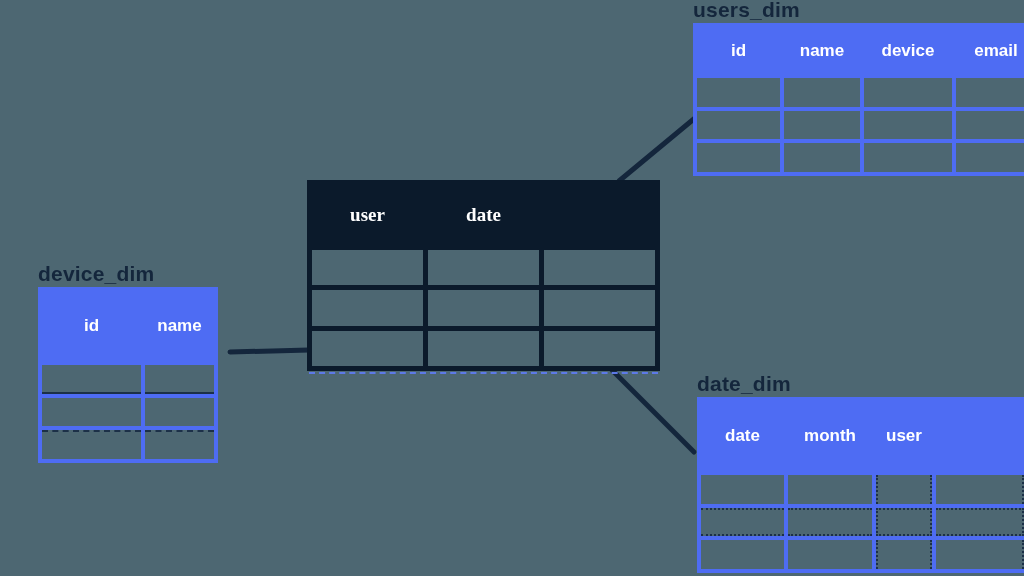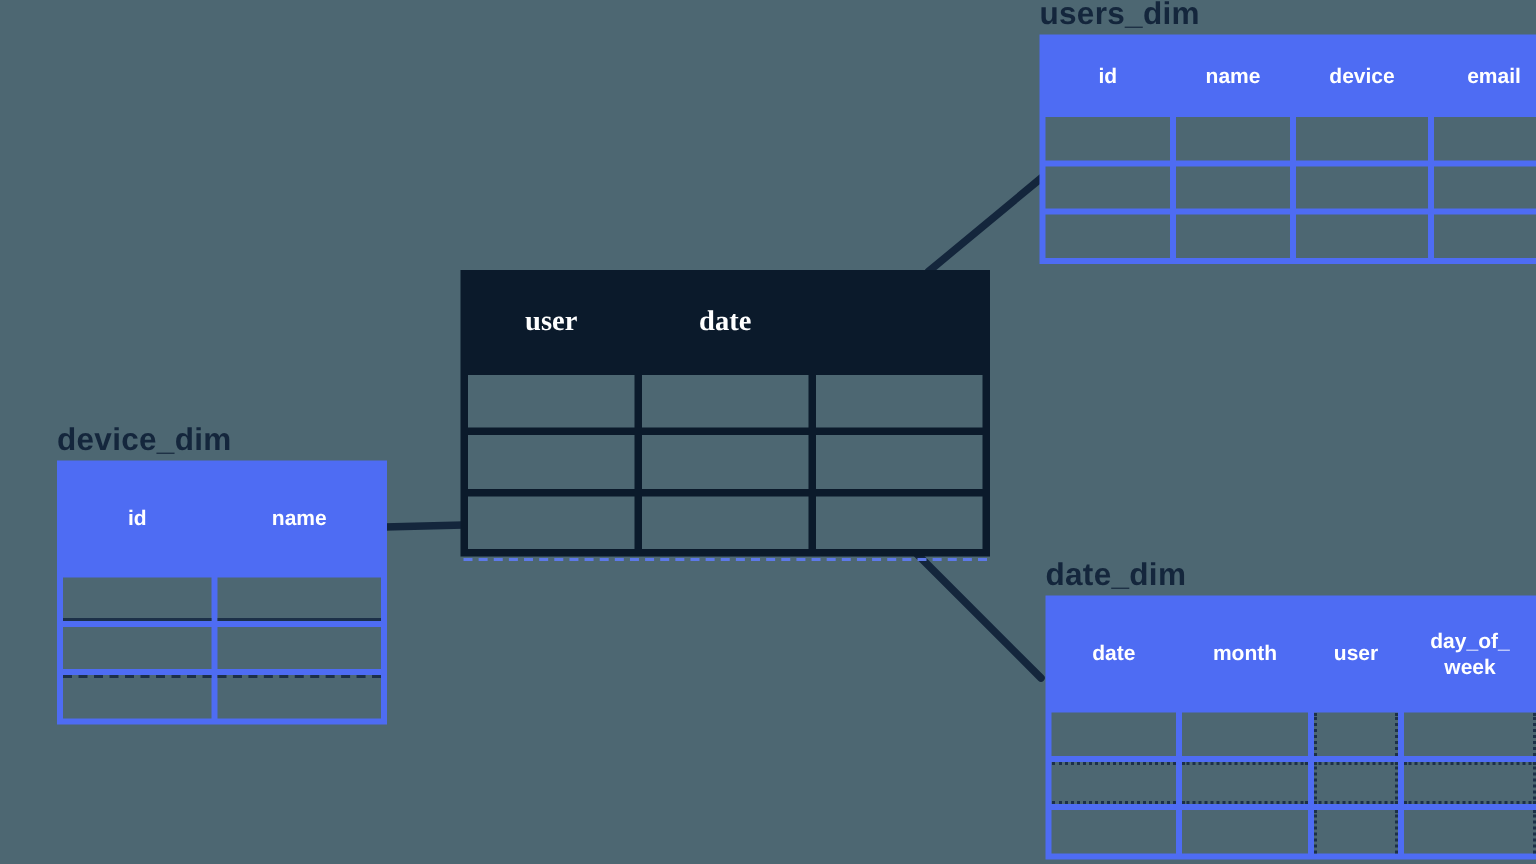--- a/index.html
+++ b/index.html
@@ -45,21 +45,21 @@
   .tbl-fact .body{gap:5px;}
   .hdr{
     display:grid;
     align-items:center;
     flex:0 0 auto;
   }
   .hcell{
     text-align:center;
     color:#ffffff;
     font-weight:bold;
-    font-size:14px;
+    font-size:17px;
     line-height:1.25;
     overflow-wrap:break-word;
     padding:0 2px;
   }
   .tbl-fact .hcell{font-size:19px;font-family:Liberation Serif, serif;}
   .body{
     display:grid;
     flex:1 1 auto;
     grid-auto-rows:1fr;
   }
@@ -142,21 +142,21 @@
           <div class="cell"></div>
           <div class="cell"></div>
           <div class="cell"></div>
           <div class="cell"></div>
           <div class="cell"></div>
           <div class="cell"></div>
         </div>
     </div>
   </div>
 
-  <div id="device" class="entity" style="left:38px;top:307px;width:220px;height:176px;">
+  <div id="device" class="entity" style="left:38px;top:287px;width:180px;height:176px;">
     <div class="tbl-title">device_dim</div>
     <div class="tbl tbl-dim tbl-device">
       <div class="hdr">
           <div class="hcell">id</div>
           <div class="hcell">name</div>
         </div>
       <div class="body">
           <div class="cell"></div>
           <div class="cell"></div>
           <div class="cell"></div>
@@ -167,21 +167,20 @@
     </div>
   </div>
 
   <div id="date" class="entity" style="left:697px;top:397px;width:331px;height:176px;">
     <div class="tbl-title">date_dim</div>
     <div class="tbl tbl-dim tbl-date">
       <div class="hdr">
           <div class="hcell">date</div>
           <div class="hcell">month</div>
           <div class="hcell">user</div>
-          <div class="hcell">day_<wbr>of_<wbr>week</div>
         </div>
       <div class="body">
           <div class="cell"></div>
           <div class="cell"></div>
           <div class="cell"></div>
           <div class="cell"></div>
           <div class="cell"></div>
           <div class="cell"></div>
           <div class="cell"></div>
           <div class="cell"></div>

